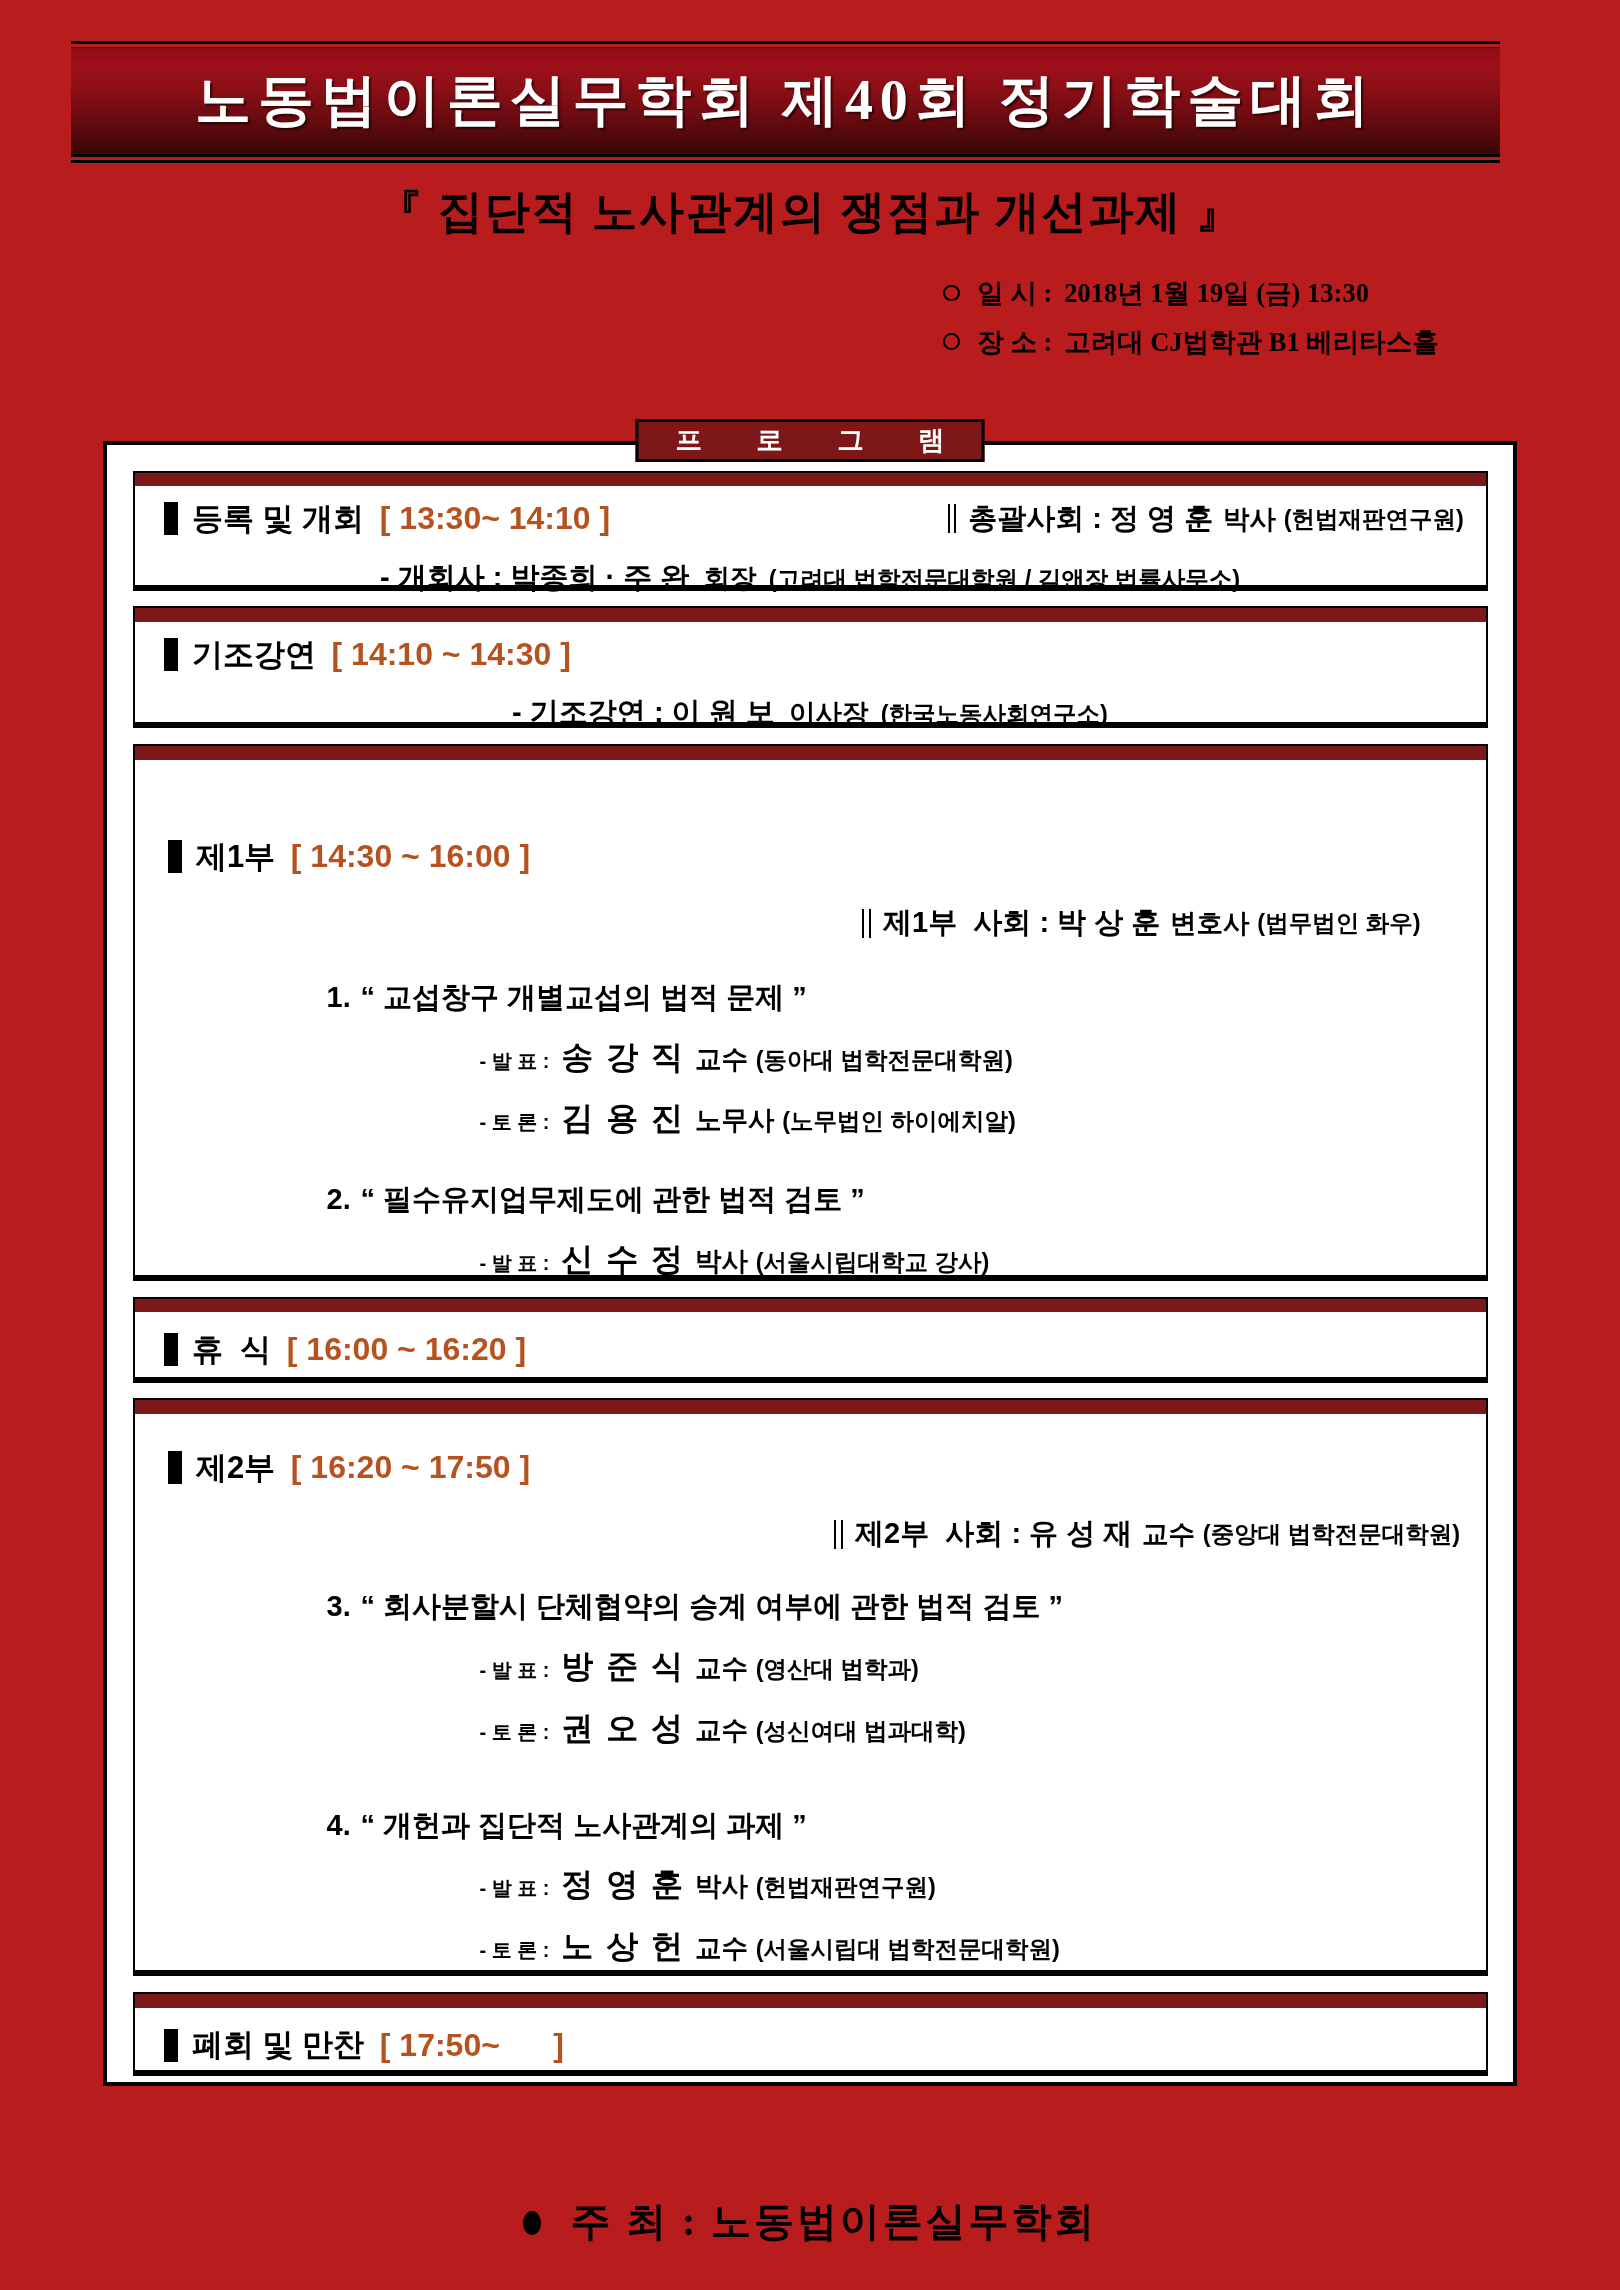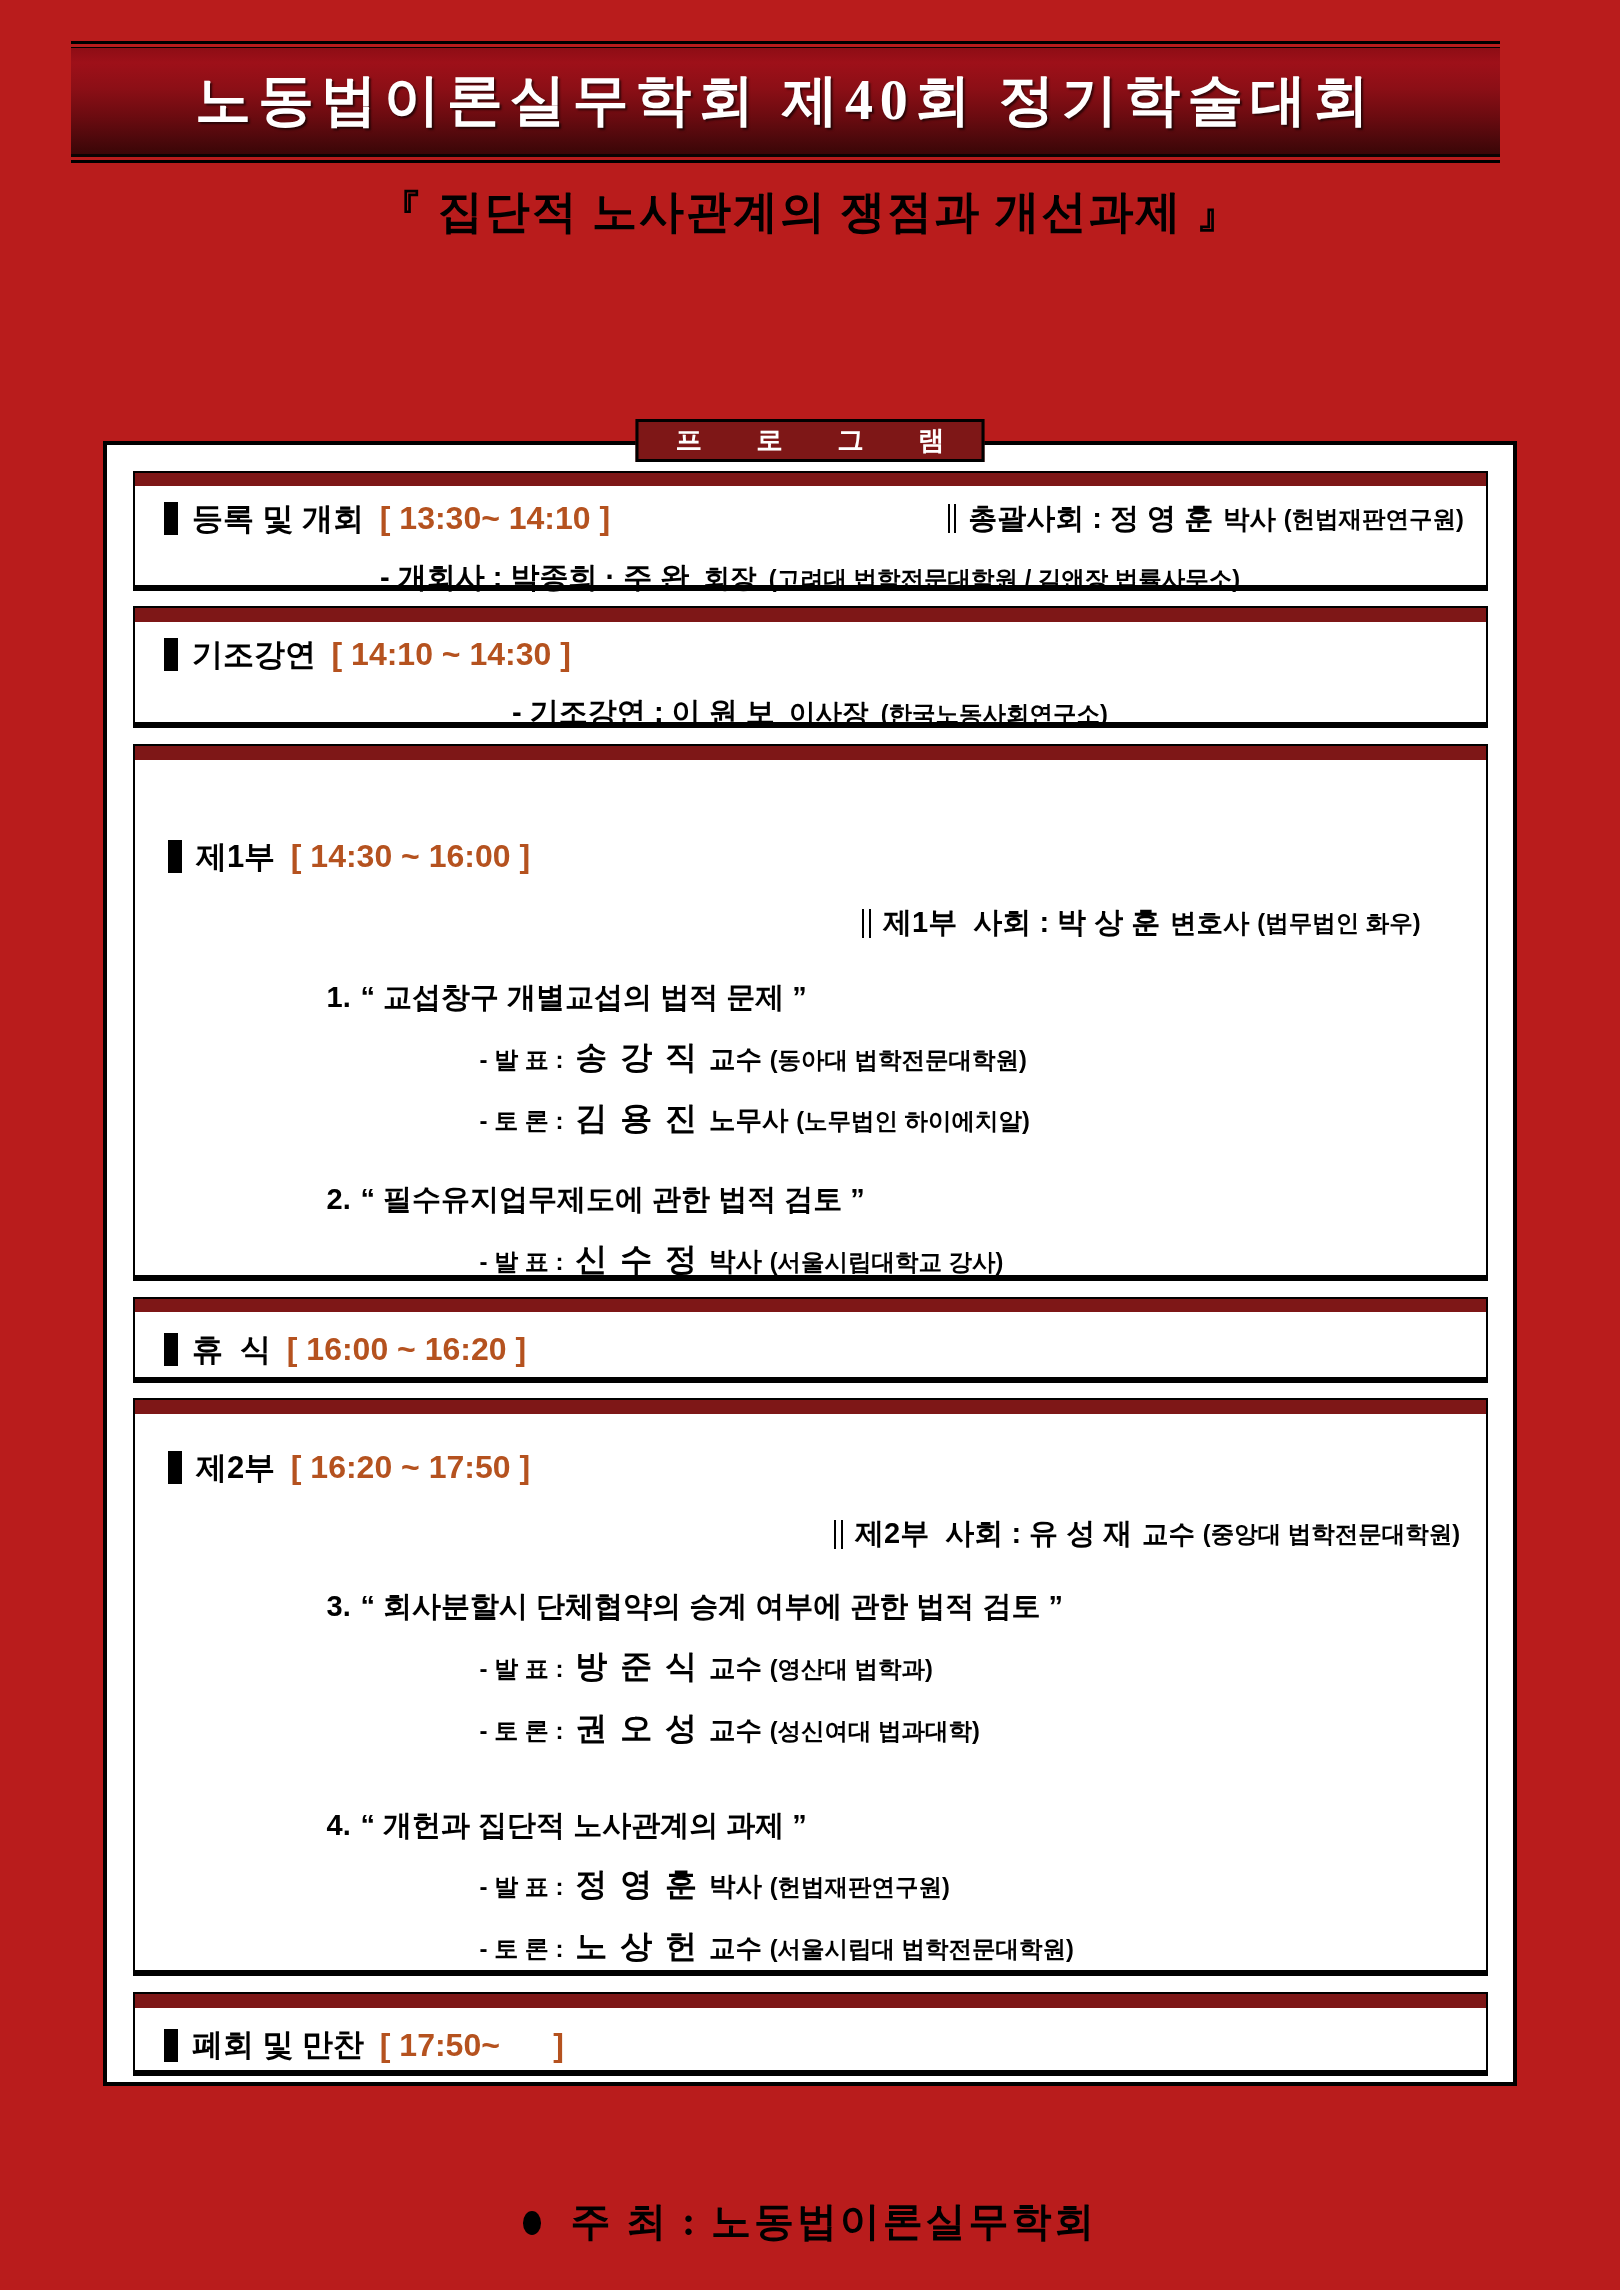--- a/index.html
+++ b/index.html
@@ -96,21 +96,21 @@
   .chair-p2 { padding-right: 25.5px; }
 
   .item { padding-left: 192px; }
   .item-1 { margin-top: 35px; }
   .item-2 { margin-top: 39px; }
   .item-3 { margin-top: 33px; }
   .item-4 { margin-top: 55px; }
   .topic { font-size: 29px; font-weight: 700; display: flex; align-items: baseline; white-space: nowrap; }
   .item-no { margin-right: 9.8px; }
   .prow { margin-top: 17.6px; padding-left: 153px; display: flex; align-items: baseline; white-space: nowrap; }
-  .plabel { font-size: 24px; font-weight: 700; }
+  .plabel { font-size: 20px; font-weight: 700; }
   .pname { font-size: 32px; font-weight: 700; margin-left: 11.8px; letter-spacing: 2px; }
 
   .single-head { display: flex; align-items: center; padding-left: 29px; margin-top: 16.7px; white-space: nowrap; }
 
   
   .footer {
     position: absolute; top: 2194px; left: 0; width: 100%;
     text-align: center; font-size: 40px; font-weight: 700; letter-spacing: 2.9px;
   }
   .bullet { display: inline-block; width: 18.6px; height: 24.5px; border-radius: 50%; background: #000; margin-right: 29px; vertical-align: baseline; }
@@ -123,20 +123,32 @@
   <div class="banner-wrap">
     <div class="banner-rule top"></div>
     <div class="banner">
       <span class="banner-title">노동법이론실무학회 제40회 정기학술대회</span>
     </div>
     <div class="banner-rule bottom"></div>
   </div>
 
   <div class="subtitle">『 집단적 노사관계의 쟁점과 개선과제 』</div>
 
+  <div class="info">
+    <div class="info-row">
+      <span class="o-icon"></span>
+      <span class="info-label">일 시 :</span>
+      <span class="info-value">2018년 1월 19일 (금) 13:30</span>
+    </div>
+    <div class="info-row">
+      <span class="o-icon"></span>
+      <span class="info-label">장 소 :</span>
+      <span class="info-value">고려대 CJ법학관 B1 베리타스홀</span>
+    </div>
+  </div>
 
   <div class="program-box">
     <div class="program-label">
       <span>프 로 그 램</span>
     </div>
 
     <div class="sections">
 
       <section class="sec sec-registration">
         <div class="sec-bar"></div>

